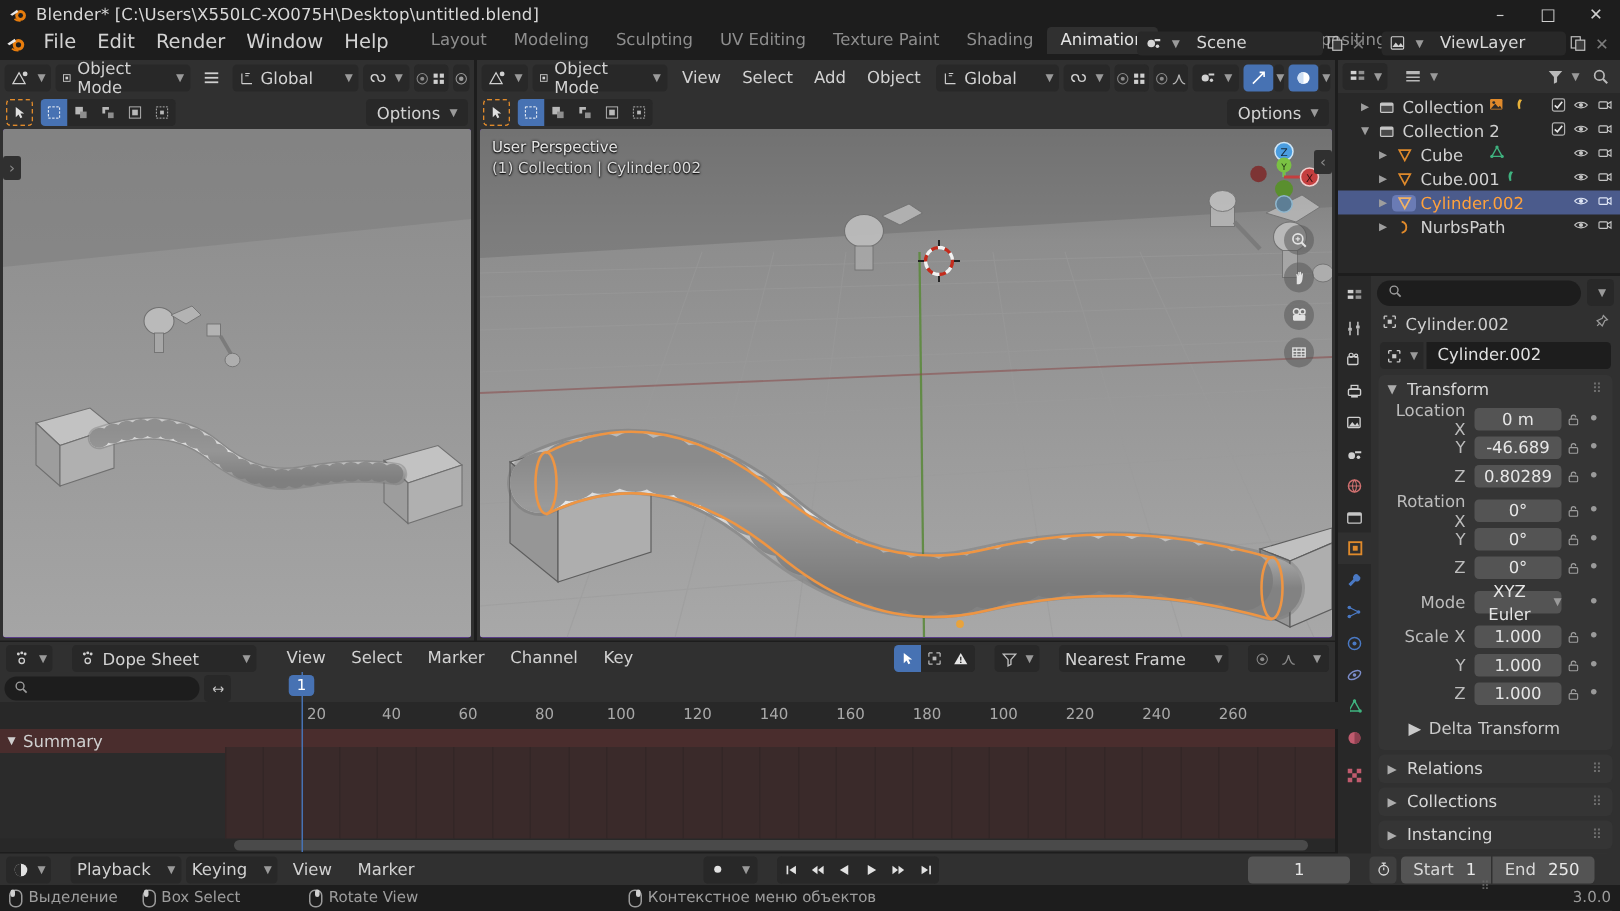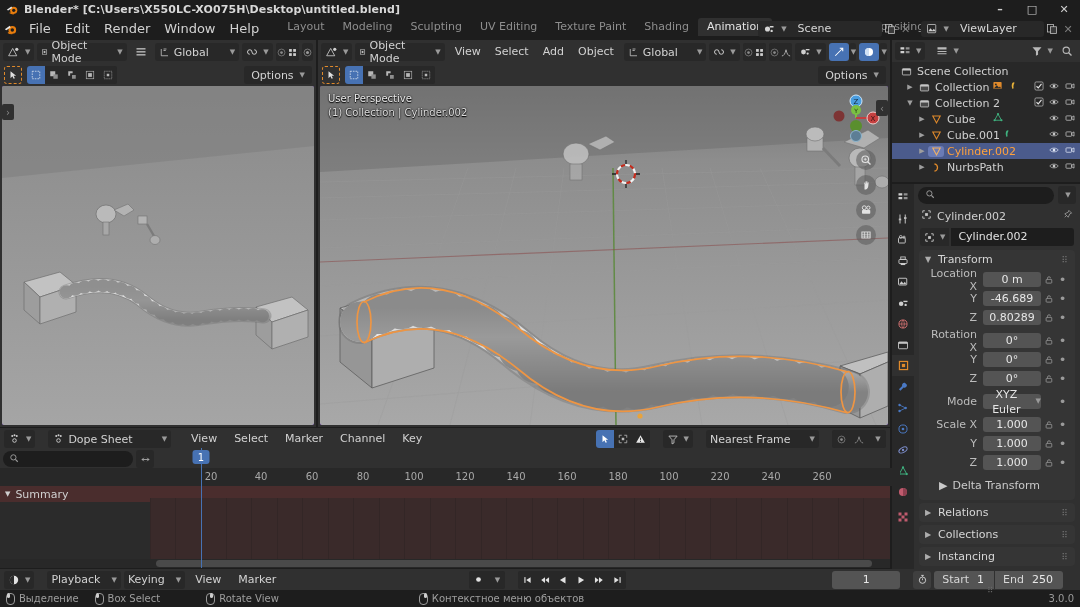--- a/index.html
+++ b/index.html
@@ -9,21 +9,21 @@
     font-family:"DejaVu Sans","Liberation Sans",sans-serif;
     font-size:11px;
     color:#c3c3c3;
     overflow:hidden;
   }
   .app { position:relative; width:1080px; height:607px; }
 
   
   .titlebar{
     position:absolute; left:0; top:0; width:1080px; height:18px;
-    background:#1d1d1d; display:flex; align-items:center;font-weight:bold;
+    background:#1d1d1d; display:flex; align-items:center;
   }
   .titlebar .tlogo{ width:16px; height:14px; margin-left:4px; display:flex; align-items:center; justify-content:center;}
   .titlebar .ttext{ margin-left:4px; font-size:11px; color:#d8d8d8; letter-spacing:.1px;}
   .winbtns{ position:absolute; right:0; top:0; height:18px; display:flex; }
   .winbtn{ width:32px; height:18px; display:flex; align-items:center; justify-content:center; color:#cfcfcf; font-size:11px;}
 
   
   .topbar{
     position:absolute; left:0; top:18px; width:1080px; height:22px;
     background:#1d1d1d; display:flex; align-items:center;
@@ -732,29 +732,20 @@
       <div class="hdr-btn flat">
         <svg width="12" height="12" viewBox="0 0 16 16">
             <circle cx="7" cy="7" r="4.2" fill="none" stroke="#b9b9b9" stroke-width="1.5"></circle>
             <path d="M10.2 10.2 L14 14" stroke="#b9b9b9" stroke-width="1.8"></path>
           </svg>
       </div>
     </div>
 
     <div style="padding-top:1px">
 
-      <div class="ol-row" style="padding-left:6px">
-        <span class="ol-ic">
-          <svg width="11" height="11" viewBox="0 0 16 16">
-              <rect x="2" y="4" width="12" height="9" rx="1" fill="none" stroke="#c6c6c6" stroke-width="1.2"></rect>
-              <rect x="2" y="4" width="12" height="2.6" fill="#c6c6c6"></rect>
-            </svg>
-        </span>
-        <span class="ol-name">Scene Collection</span>
-      </div>
 
       <div class="ol-row" style="padding-left:12px">
         <span class="ol-disc">▶</span>
         <span class="ol-ic">
           <svg width="11" height="11" viewBox="0 0 16 16">
               <rect x="2" y="4" width="12" height="9" rx="1" fill="#4a4a4a" stroke="#c6c6c6" stroke-width="1.2"></rect>
               <rect x="2" y="4" width="12" height="2.6" fill="#c6c6c6"></rect>
             </svg>
         </span>
         <span class="ol-name">Collection</span>

